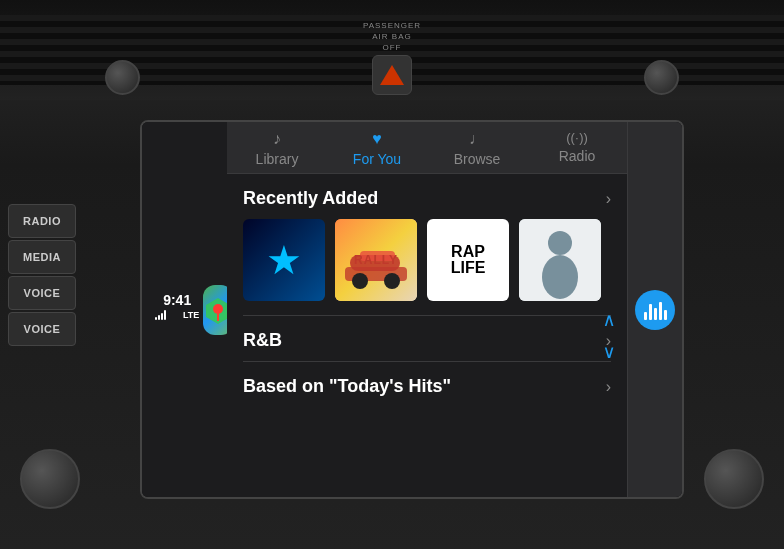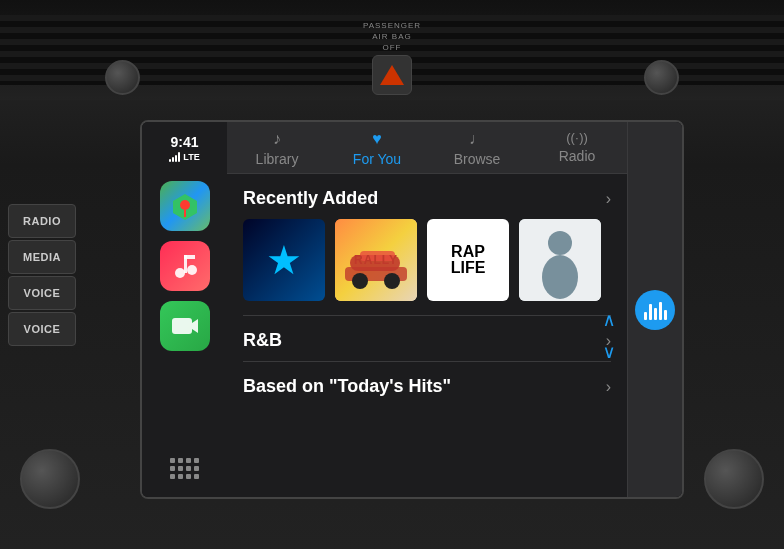--- a/index.html
+++ b/index.html
@@ -165,44 +165,44 @@
       background: #1c1c1e;
       display: flex;
       flex-direction: row;
     }
 
     
     .app-sidebar {
       width: 85px;
       background: #1c1c1e;
       display: flex;
-      flex-direction: column;
-      align-items: center;
-      padding: 8px 0;
+      flex-direction: row;
+      align-items: center;
+      padding: 8px 13px;
       gap: 4px;
     }
 
     .status-bar {
       display: flex;
       flex-direction: column;
       align-items: center;
       margin-bottom: 8px;
       padding: 4px 0;
     }
 
     .status-time {
       color: #fff;
       font-size: 14px;
       font-weight: 600;
     }
 
     .status-signal {
       display: flex;
       align-items: flex-end;
-      gap: 3px;
+      gap: 17px;
       margin-top: 2px;
     }
 
     .signal-bars {
       display: flex;
       align-items: flex-end;
       gap: 1px;
       height: 10px;
     }
 

